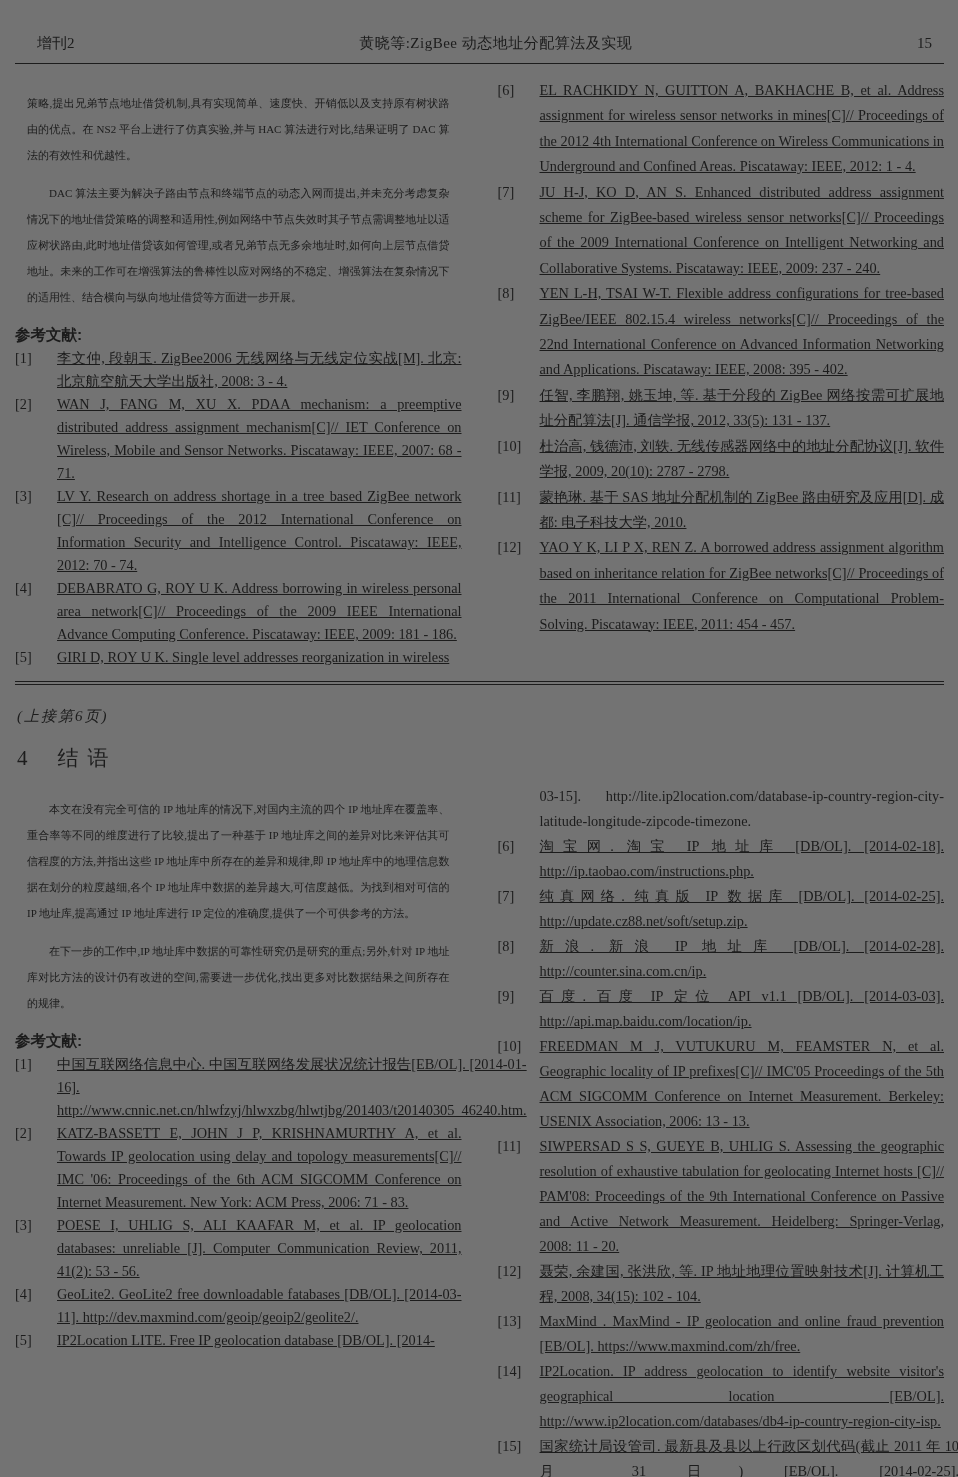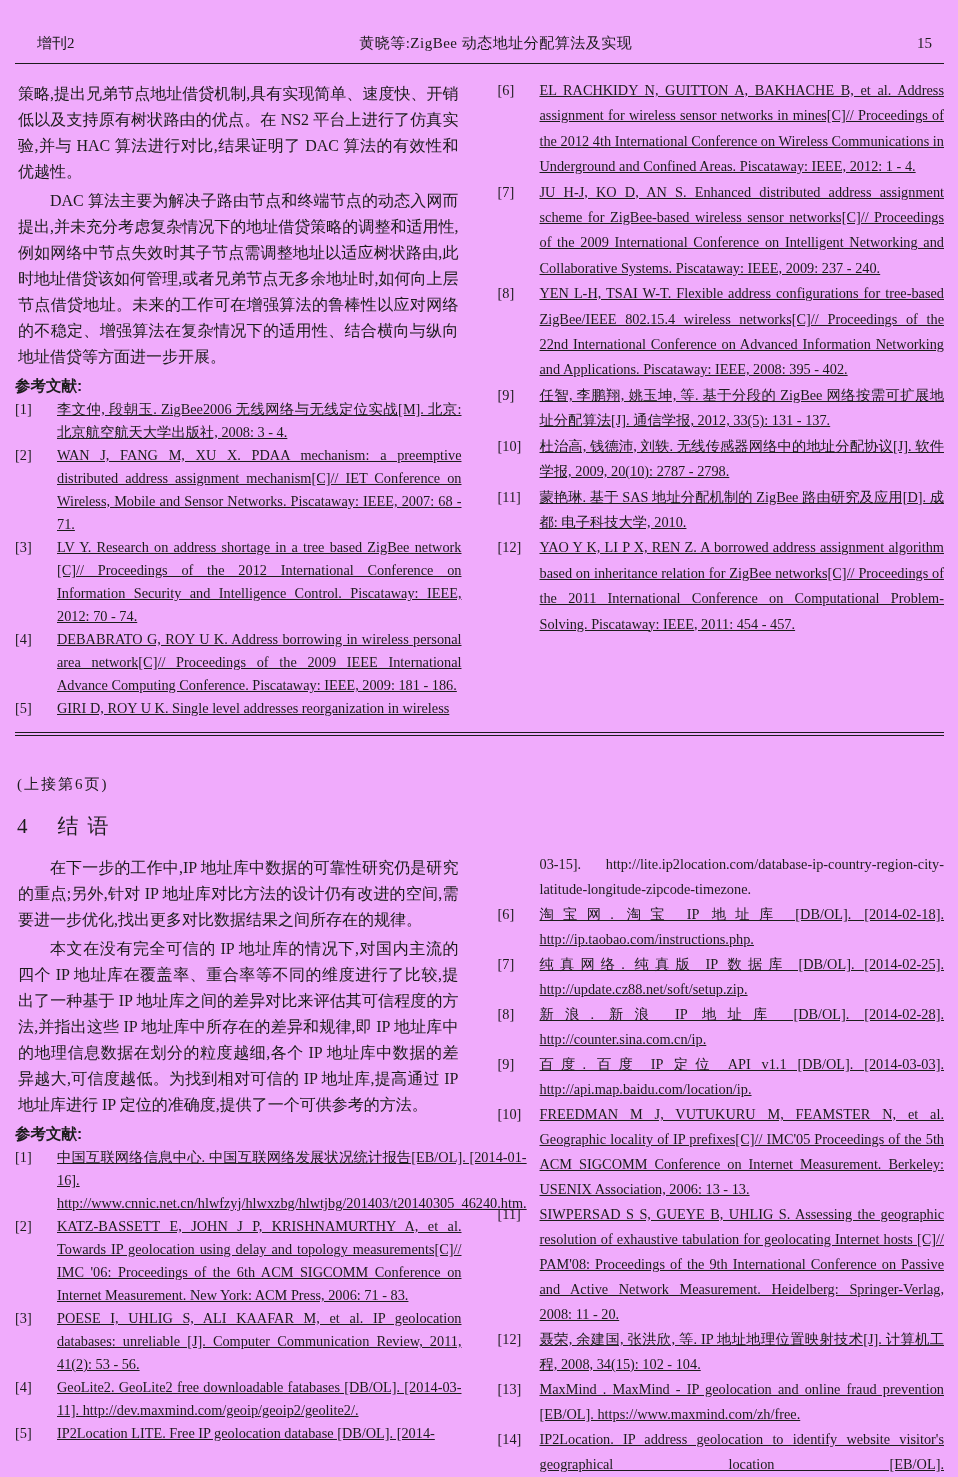--- a/index.html
+++ b/index.html
@@ -1,42 +1,42 @@
 <!DOCTYPE html>
 <html><head>
 <meta charset="utf-8">
 <style>
   html,body { margin:0; padding:0; background:#ffffff; }
   .page {
     position:relative;
     width:958px; height:1477px;
-    background:#f0abfc;
+    background:#737373;
     color:#1c1c1c;
     font-family:"Liberation Serif","DejaVu Serif",serif;
     box-sizing:border-box;
     overflow:hidden;
   }
   
   .header-wrap { padding:34px 14px 0 15px; }
   .header {
     display:flex; justify-content:space-between; align-items:baseline;
     font-size:15px;
     padding:0 12px 10px 22px;
     border-bottom:1.6px solid #1c1c1c;
   }
   .header .center { letter-spacing:0.5px; }
   
   .content { padding:14px 14px 0 15px; }
   .columns { display:flex; gap:36px; }
   .col { flex:1; min-width:0; }
   
   .par {
-    font-size:16px; line-height:26px;
+    font-size:11px; line-height:26px;
     text-align:justify;
-    margin:3px;
+    margin:12px;
   }
   .indent { text-indent:2em; }
   
   .refs-heading {
     font-family:"Liberation Sans","DejaVu Sans",sans-serif;
     font-weight:700; font-size:15.5px;
     line-height:25px; margin-top:1px;
   }
   .ref { display:flex; font-size:14.3px; line-height:23px; }
   .ref-num { flex:0 0 42px; }
@@ -45,22 +45,22 @@
   .lh-r1 .ref, .lh-r1 .ref-cont { line-height:25.4px; }
   .lh-r2 .ref, .lh-r2 .ref-cont { line-height:25px; }
   
   .double-rule {
     margin:12px 0 0 0;
     height:2px;
     border-top:1.6px solid #1c1c1c;
     border-bottom:1px solid #1c1c1c;
   }
   .cont-note {
-    font-size:15px; letter-spacing:2px;
-    margin:39px 0 0 2px;
+    font-style:italic; font-size:15px; letter-spacing:2px;
+    margin:22px 0 0 2px;
   }
   .section-heading {
     display:flex; align-items:baseline; gap:30px;
     font-size:21px; margin:18px 0 12px 2px;
   }
   .section-heading .title { letter-spacing:9px; }
 </style>
 </head>
 <body>
 
@@ -143,22 +143,22 @@
     <div class="cont-note">(上接第6页)</div>
 
     <div class="section-heading">
       <span>4</span>
       <span class="title">结语</span>
     </div>
 
     <div class="columns">
 
       <div class="col">
+        <p class="par indent">本文在没有完全可信的 IP 地址库的情况下,对国内主流的四个 IP 地址库在覆盖率、重合率等不同的维度进行了比较,提出了一种基于 IP 地址库之间的差异对比来评估其可信程度的方法,并指出这些 IP 地址库中所存在的差异和规律,即 IP 地址库中的地理信息数据在划分的粒度越细,各个 IP 地址库中数据的差异越大,可信度越低。为找到相对可信的 IP 地址库,提高通过 IP 地址库进行 IP 定位的准确度,提供了一个可供参考的方法。</p>
         <p class="par indent">在下一步的工作中,IP 地址库中数据的可靠性研究仍是研究的重点;另外,针对 IP 地址库对比方法的设计仍有改进的空间,需要进一步优化,找出更多对比数据结果之间所存在的规律。</p>
-        <p class="par indent">本文在没有完全可信的 IP 地址库的情况下,对国内主流的四个 IP 地址库在覆盖率、重合率等不同的维度进行了比较,提出了一种基于 IP 地址库之间的差异对比来评估其可信程度的方法,并指出这些 IP 地址库中所存在的差异和规律,即 IP 地址库中的地理信息数据在划分的粒度越细,各个 IP 地址库中数据的差异越大,可信度越低。为找到相对可信的 IP 地址库,提高通过 IP 地址库进行 IP 定位的准确度,提供了一个可供参考的方法。</p>
         <div class="refs-heading">参考文献:</div>
 
         <div class="ref">
           <span class="ref-num">[1]</span>
           <span class="ref-text">中国互联网络信息中心. 中国互联网络发展状况统计报告[EB/OL]. [2014-01-16]. http://www.cnnic.net.cn/hlwfzyj/hlwxzbg/hlwtjbg/201403/t20140305_46240.htm.</span>
         </div>
         <div class="ref">
           <span class="ref-num">[2]</span>
           <span class="ref-text">KATZ-BASSETT E, JOHN J P, KRISHNAMURTHY A, et al. Towards IP geolocation using delay and topology measurements[C]// IMC '06: Proceedings of the 6th ACM SIGCOMM Conference on Internet Measurement. New York: ACM Press, 2006: 71 - 83.</span>
         </div>

